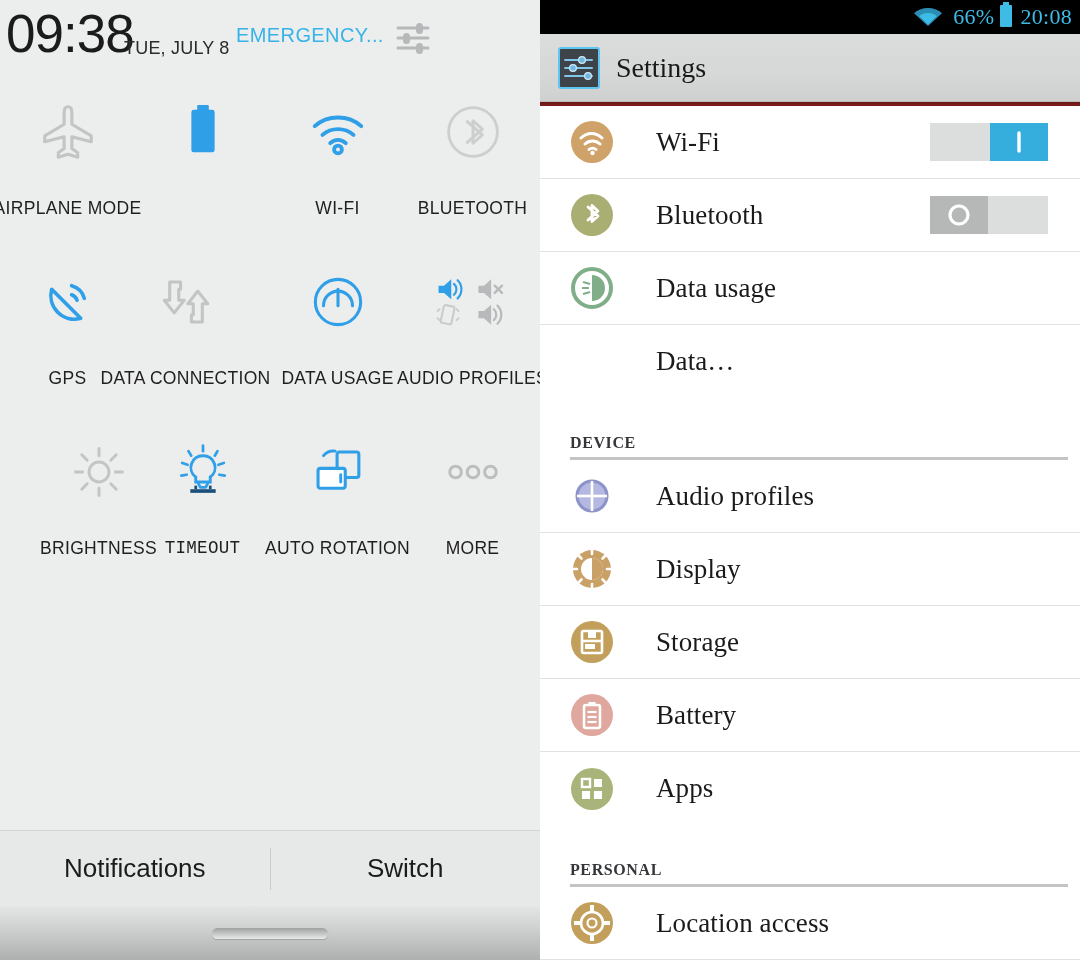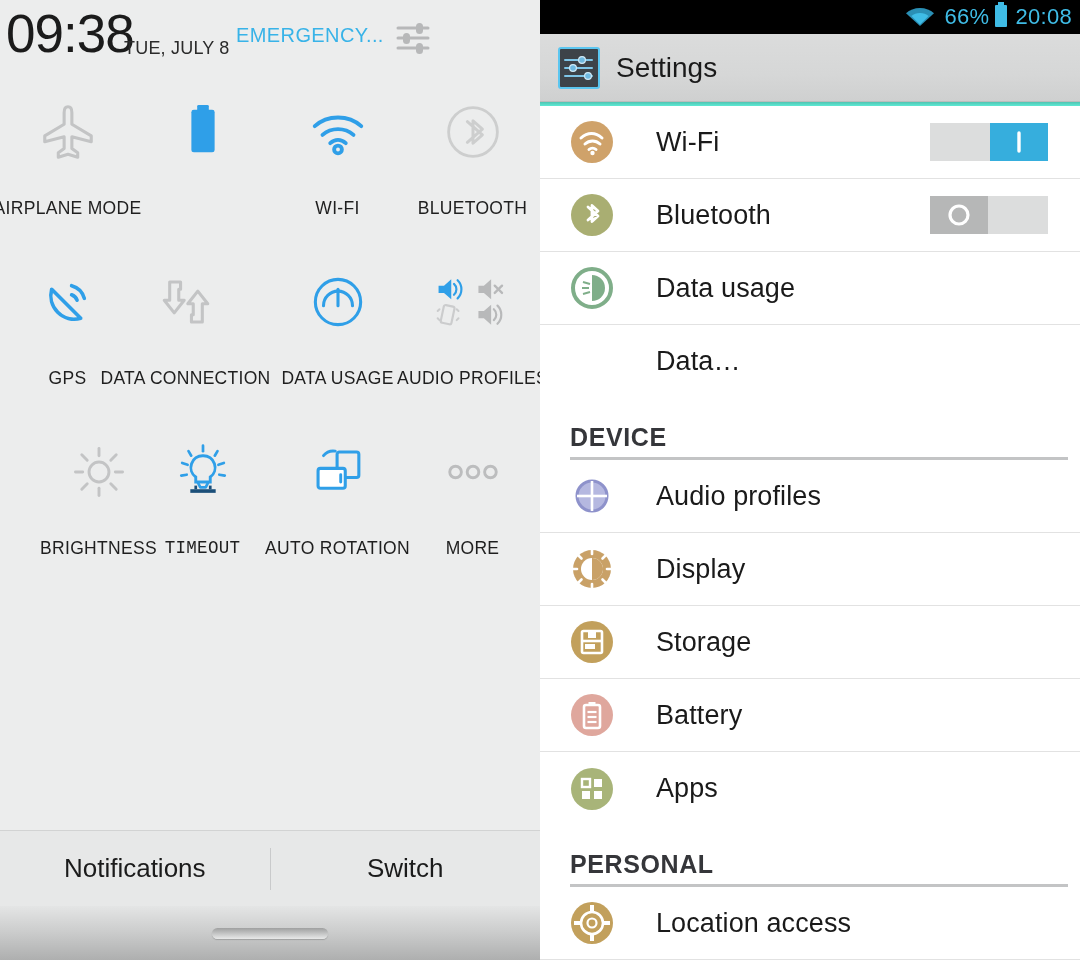--- a/index.html
+++ b/index.html
@@ -85,22 +85,23 @@
   .qs-handle {
     width:116px; height:11px; border-radius:6px;
     background:linear-gradient(to bottom,#9fa0a0,#e8e9e9);
     box-shadow:0 1px 1px rgba(0,0,0,0.18);
   }
 
   
   .right-panel {
     position:relative;
     width:540px; height:960px;
-    background:#5eead4;
+    background:#7f1d1d;
     overflow:hidden;
+    font-family:Liberation Serif, serif;
   }
   .statusbar {
     position:relative;
     height:34px; width:540px; background:#000000;
     display:flex; align-items:center; justify-content:flex-end;
     padding-right:8px;
   }
   .sb-text { color:#3fbce6; font-size:22px; letter-spacing:0.3px; }
   .sb-wifi { margin-right:10px; display:block; }
   .sb-batt { margin:0 6px 0 4px; display:block; }
@@ -146,21 +147,21 @@
     width:118px; height:38px;
   }
   .s-section {
     position:relative;
     width:540px; height:62px;
     display:flex; align-items:flex-end;
     padding:0 0 8px 30px;
     background:#fff;
   }
   .s-section-label {
-    font-size:25px; font-weight:bold; color:#35363a;
+    font-size:16px; font-weight:bold; color:#35363a;
     letter-spacing:0.6px;
   }
   .s-section-rule {
     position:absolute; left:30px; right:12px; bottom:0;
     height:3px; background:#c3c4c5;
   }
 </style>
 </head>
 <body>
 

